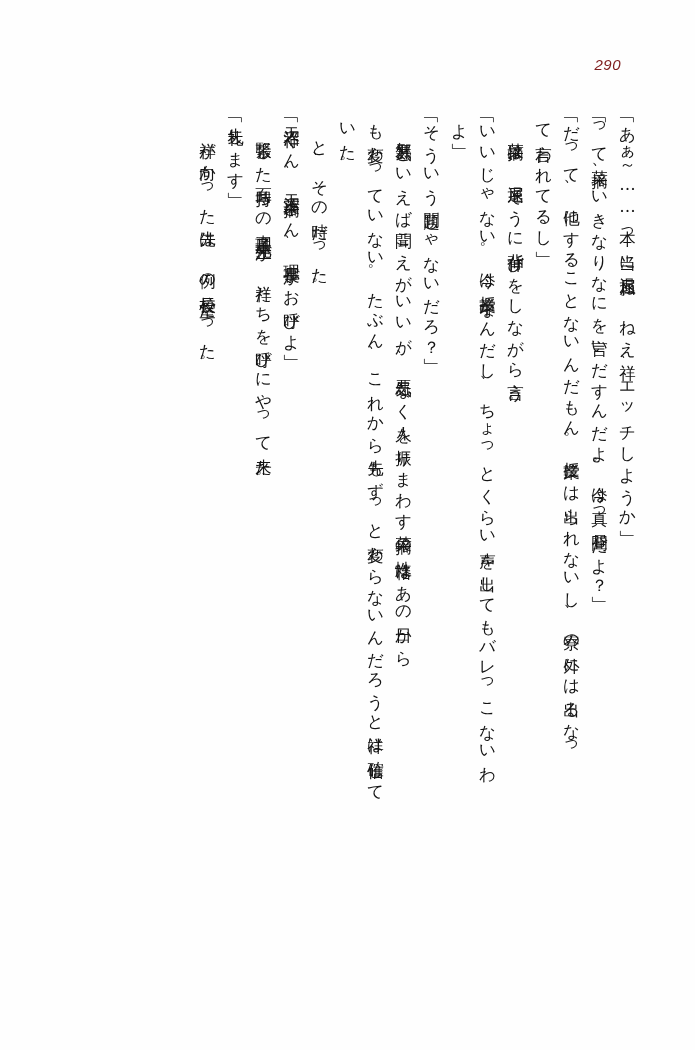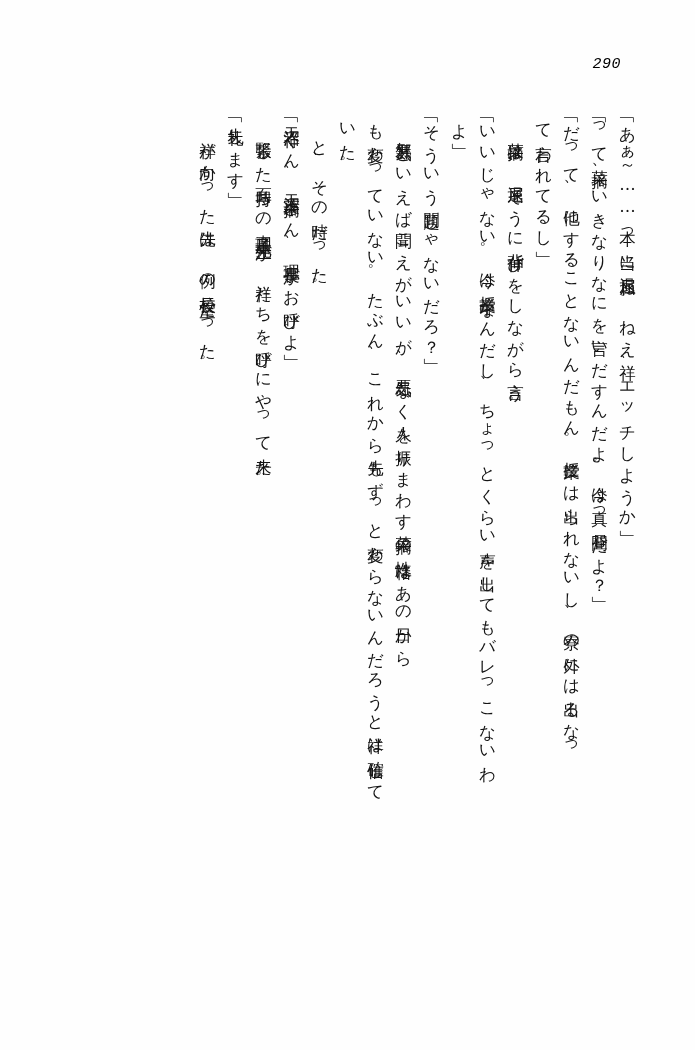--- a/index.html
+++ b/index.html
@@ -17,25 +17,25 @@
   }
   .page {
     position: absolute;
     inset: 0;
     background: #fefefe;
   }
   .page-number {
     position: absolute;
     top: 56px;
     right: 74px;
-    font-family: Liberation Mono, monospace;
+    font-family: Liberation Sans, sans-serif;
     font-size: 15px;
     font-style: italic;
     letter-spacing: 0.5px;
-    color: #000000;
+    color: #7f1d1d;
   }
   .text-area {
     position: absolute;
     top: 112px;
     right: 60px;
     left: 52px;
     bottom: 60px;
     display: flex;
     flex-direction: row-reverse;
     align-items: flex-start;

